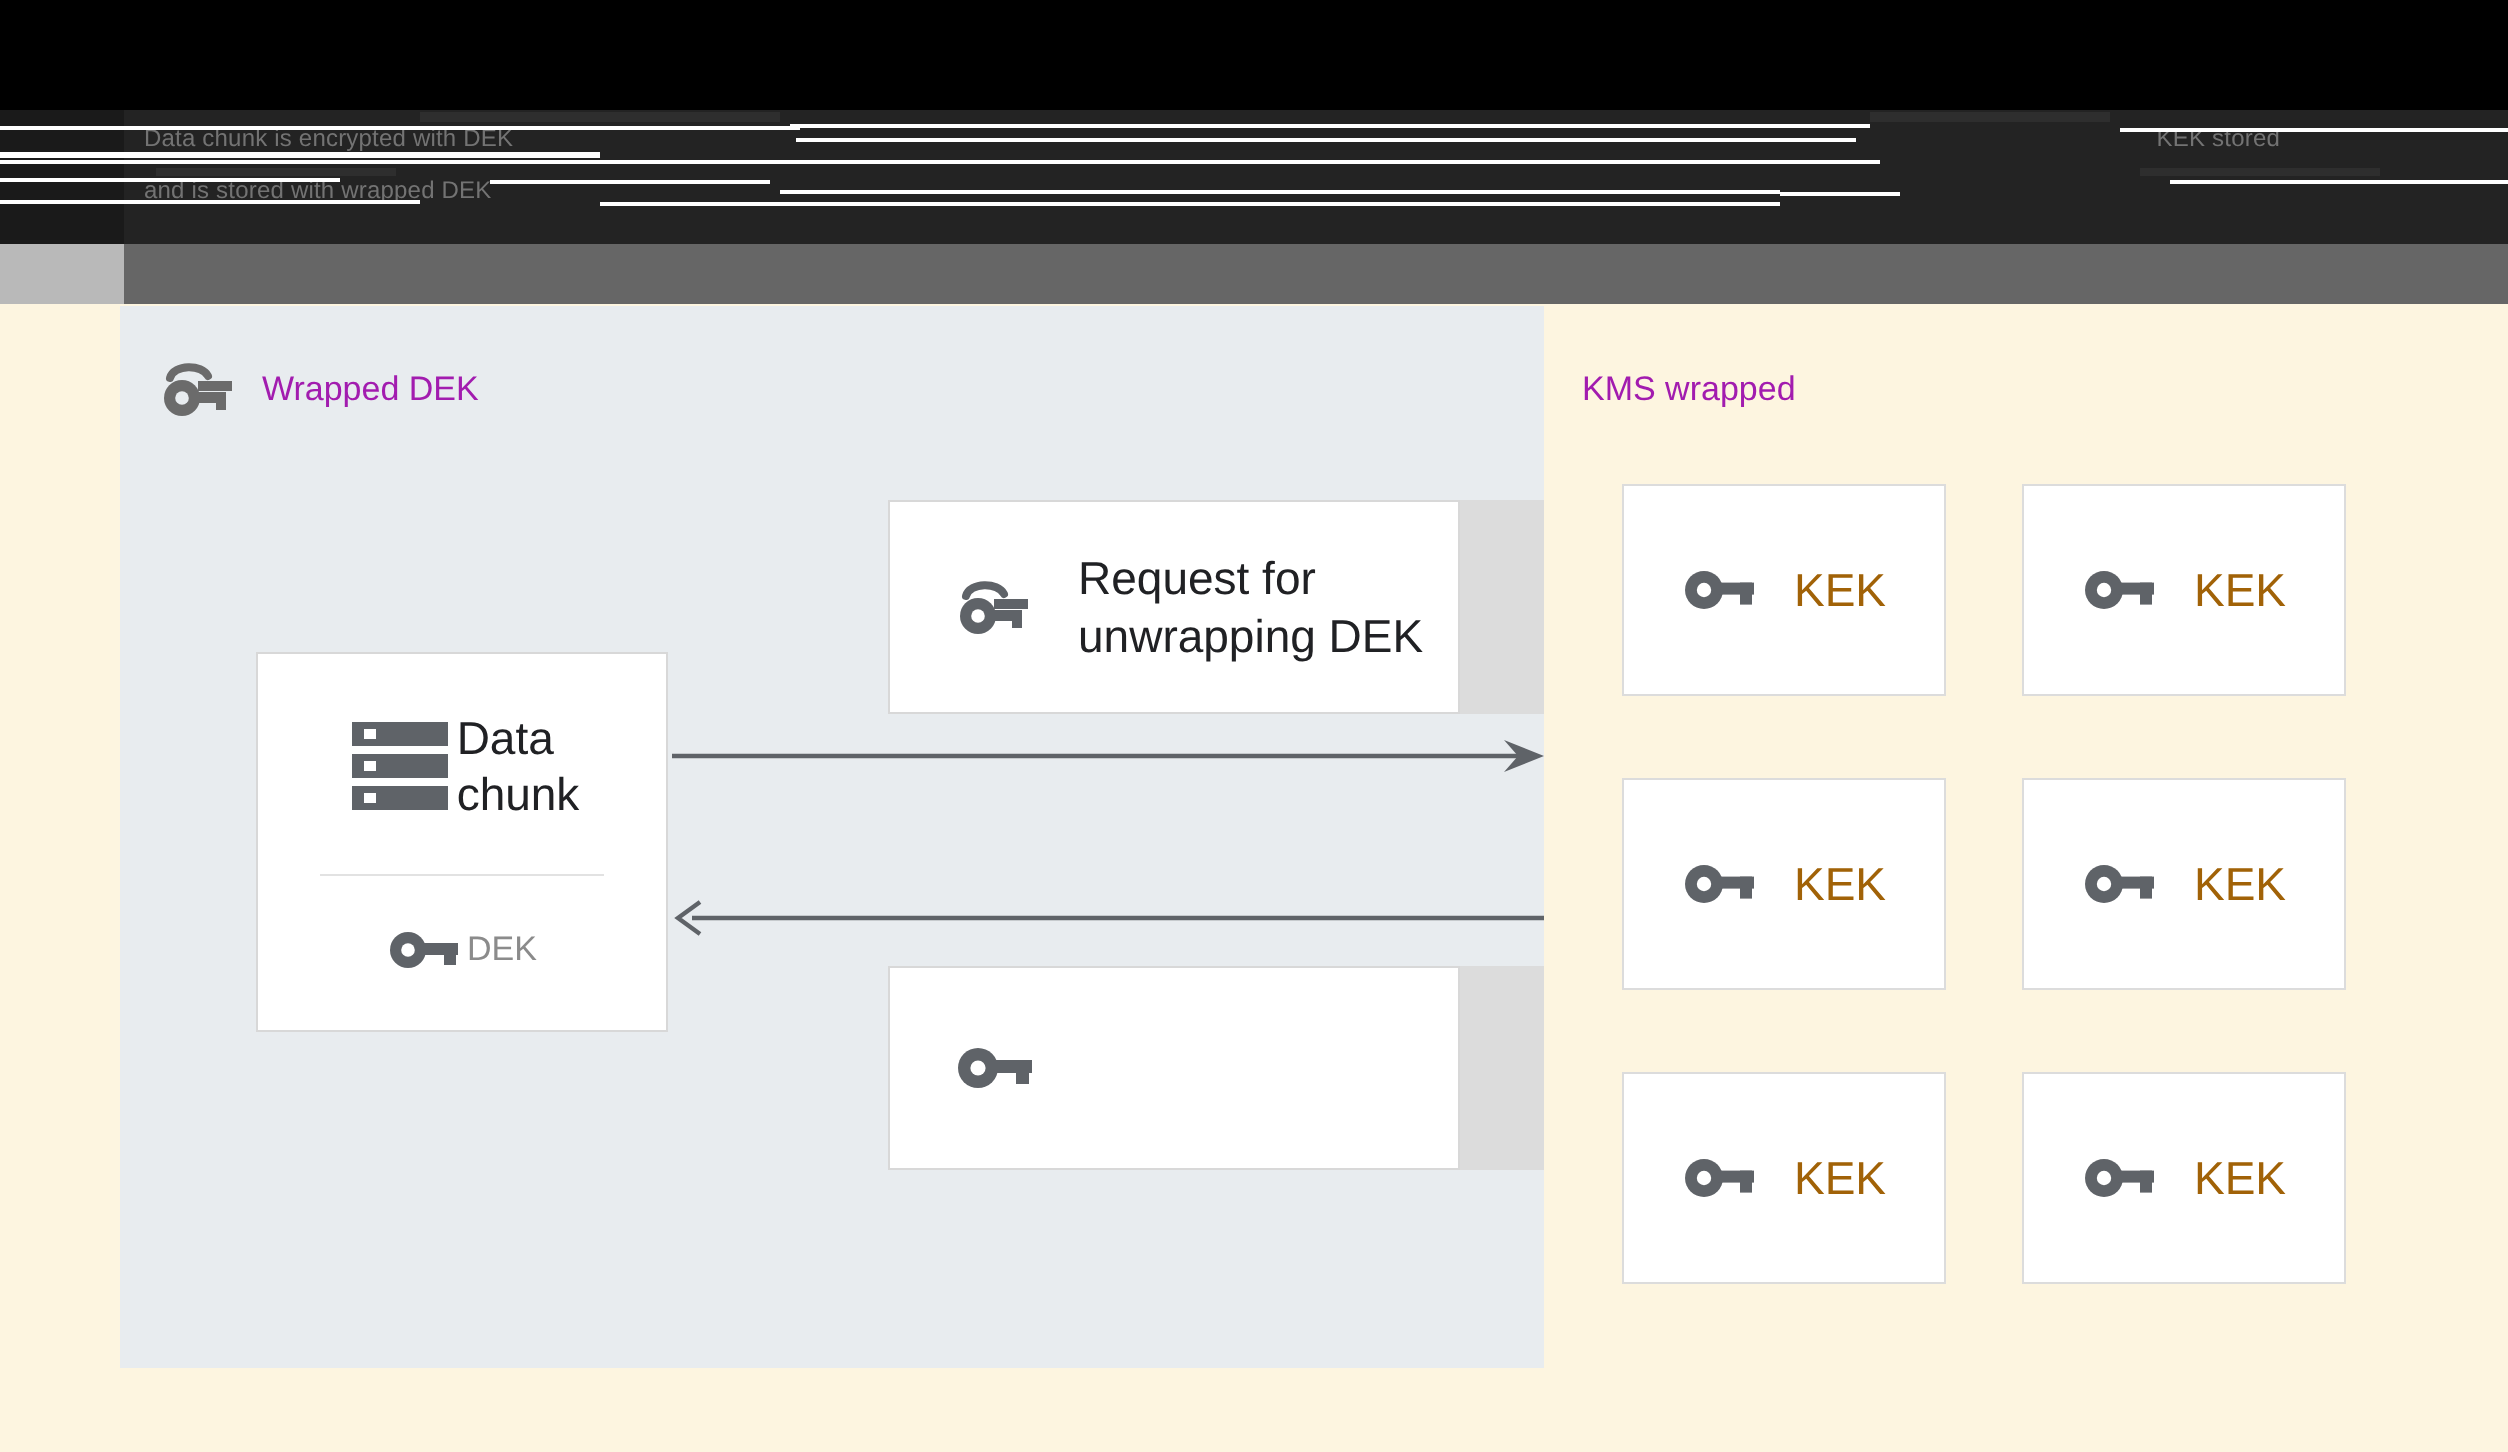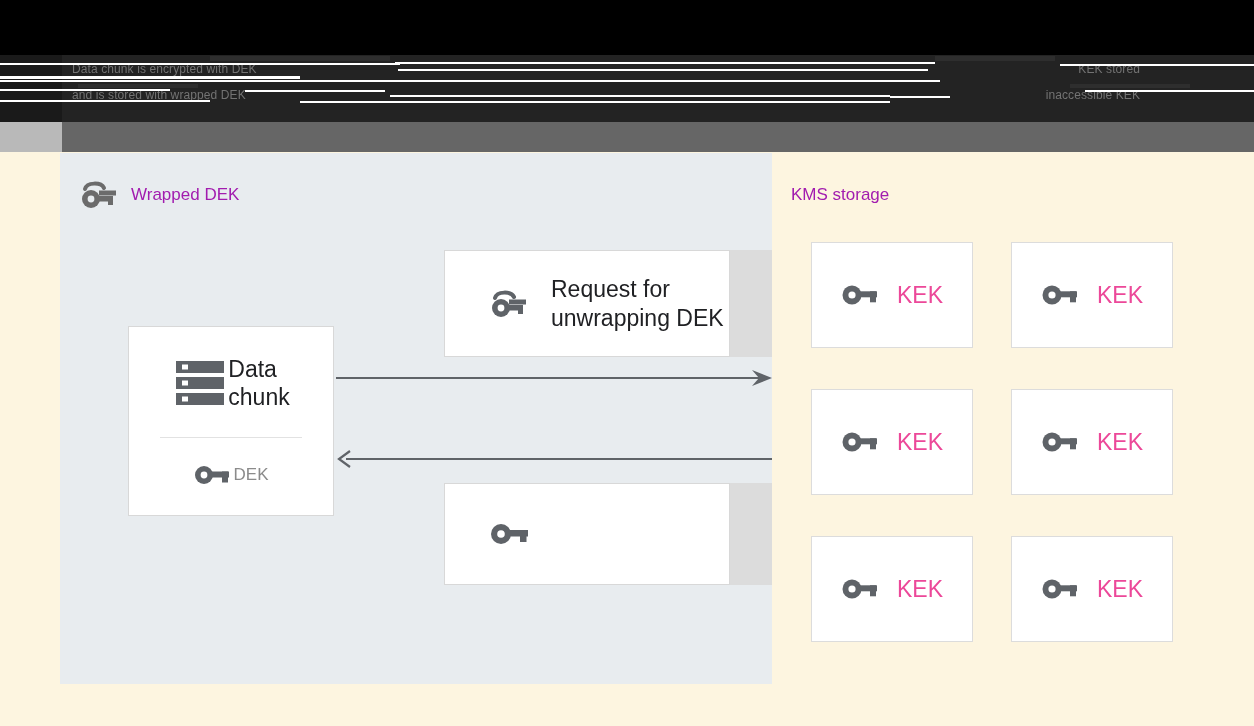--- a/index.html
+++ b/index.html
@@ -81,27 +81,27 @@
   .dc-top{display:flex;align-items:center;gap:0;}
   .dc-label{
     font-size:23px;line-height:28px;color:#202124;white-space:pre-line;
   }
   .divider{width:142px;height:1px;background:#e2e2e2;margin:26px 0 0 0;}
   .dc-bottom{display:flex;align-items:center;gap:4px;margin-top:26px;}
   .dek-label{font-size:17px;color:#8b8b8b;}
 
   .msg-inner{
     position:absolute;left:0;top:0;width:100%;height:100%;
-    display:flex;align-items:center;padding-left:32px;box-sizing:border-box;gap:22px;margin-left:12px;
+    display:flex;align-items:center;padding-left:32px;box-sizing:border-box;gap:22px;
   }
   .msg-label{font-size:23px;line-height:29px;color:#202124;white-space:pre-line;}
 
   .kek-card{width:162px;height:106px;background:#ffffff;border:1px solid #dcdcdc;box-sizing:border-box;}
   .kek-inner{width:100%;height:100%;display:flex;align-items:center;justify-content:center;gap:18px;}
-  .kek-label{font-size:23px;color:#ec4899;}
+  .kek-label{font-size:23px;color:#a16207;}
 
   #kek-grid{
     position:absolute;left:811px;top:242px;
     display:grid;grid-template-columns:162px 162px;grid-column-gap:38px;grid-row-gap:41px;
   }
 
   
   #arrow-right{position:absolute;left:336px;top:370px;width:440px;height:16px;}
   #arrow-left{position:absolute;left:336px;top:450px;width:440px;height:18px;}
   svg{display:block;}
@@ -116,21 +116,20 @@
   <div class="band-grey"></div>
   <div class="band-grey-left"></div>
 
   <div id="caption-left" class="caption">
     <span>Data chunk is encrypted with DEK</span>
     <span class="l2">and is stored with wrapped DEK</span>
   </div>
 
   <div id="caption-right" class="caption">
     <span>KEK stored</span>
-    <span class="l2">inaccessible KEK</span>
   </div>
 
   <div class="scan" style="left:0;top:63px;width:400px;height:2px;"></div>
   <div class="scan" style="left:395px;top:62px;width:540px;height:2px;"></div>
   <div class="scan" style="left:0;top:76px;width:300px;height:3px;"></div>
   <div class="scan" style="left:398px;top:69px;width:530px;height:2px;"></div>
   <div class="scan" style="left:1060px;top:64px;width:194px;height:2px;"></div>
   <div class="scan" style="left:0;top:80px;width:640px;height:2px;"></div>
   <div class="scan" style="left:640px;top:80px;width:300px;height:2px;"></div>
   <div class="scan" style="left:0;top:89px;width:170px;height:2px;"></div>
@@ -230,21 +229,21 @@
   </svg>
 </div>
 <div id="arrow-left">
   <svg width="440" height="18" viewBox="0 0 440 18">
     <line x1="10" y1="9" x2="440" y2="9" stroke="#5f6368" stroke-width="2.2"></line>
     <polyline points="14,1 3,9 14,17" fill="none" stroke="#5f6368" stroke-width="2.2"></polyline>
   </svg>
 </div>
 
 <div id="kms-panel"></div>
-<div class="panel-title" id="kms-title">KMS storage</div>
+<div class="panel-title" id="kms-title">KMS wrapped</div>
 
 <div id="kek-grid">
   <div class="kek-card">
     <div class="kek-inner">
       <span>
         <svg width="38" height="24" viewBox="0 0 38 24">
           <circle cx="11" cy="12" r="9.5" fill="#5f6368"></circle>
           <circle cx="11" cy="12" r="3.6" fill="#ffffff"></circle>
           <rect x="18" y="8.3" width="18" height="6" fill="#5f6368"></rect>
           <rect x="29" y="8.3" width="6" height="11" fill="#5f6368"></rect>

